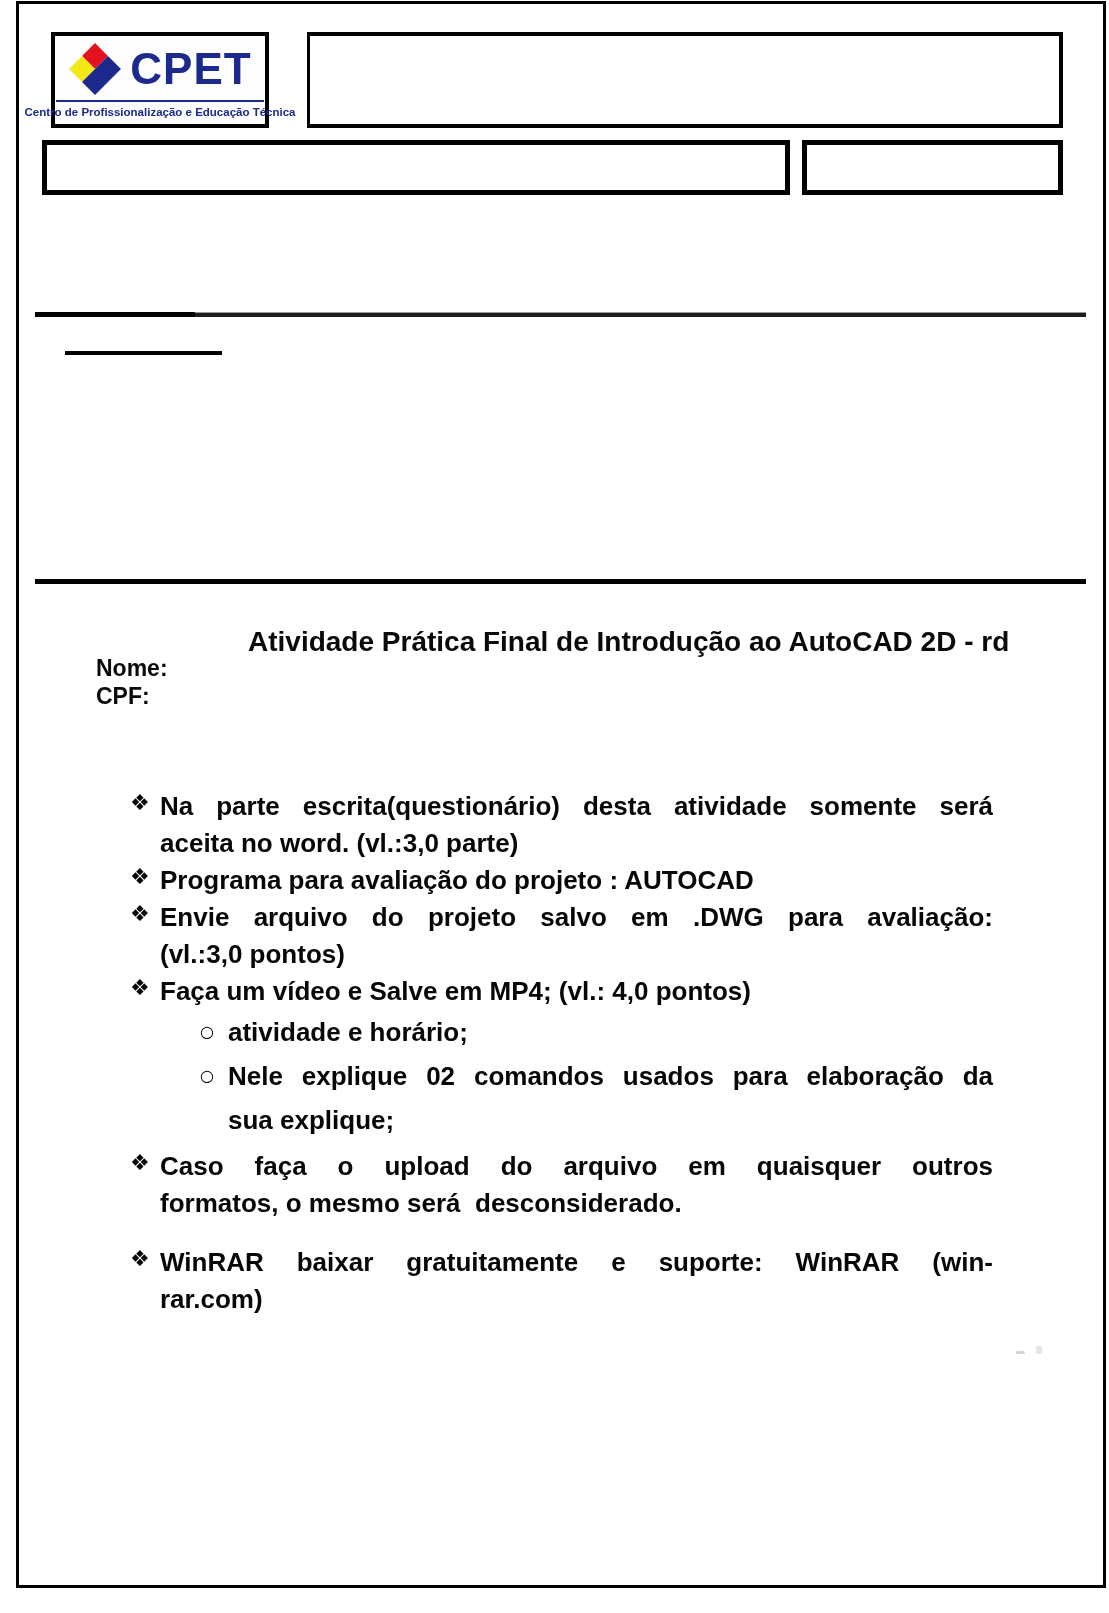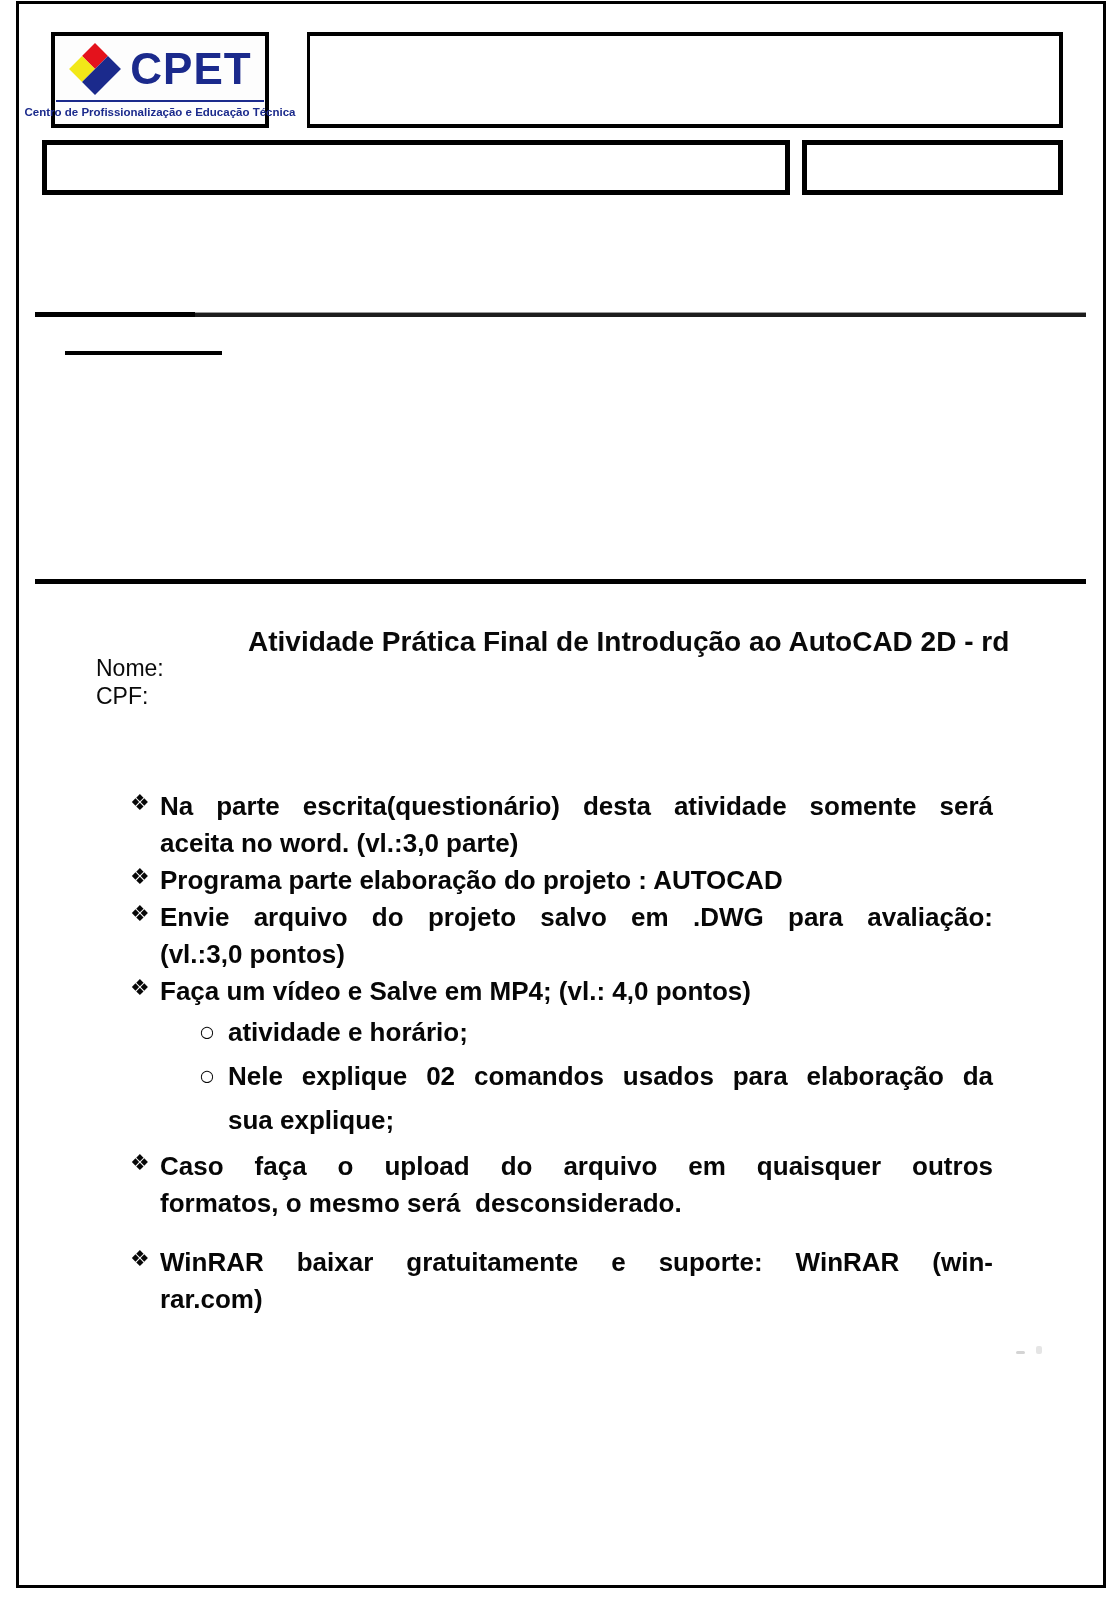--- a/index.html
+++ b/index.html
@@ -31,21 +31,21 @@
   .logo-caption{font-size:11.5px;font-weight:bold;color:var(--navy);margin-top:4px;white-space:nowrap;}
 
   
   .rule-a{left:35px;top:312px;width:160px;height:5px;background:#000;}
   .rule-b{left:195px;top:313px;width:891px;height:4px;background:#1d1d1d;box-shadow:0 -1px 0 #9a9a9a;}
   .rule-short{left:65px;top:351px;width:157px;height:4px;background:#000;}
   .rule-thick{left:35px;top:579px;width:1051px;height:5px;background:#000;}
 
   
   .doc-title{left:248px;top:626px;font-size:28px;font-weight:bold;white-space:nowrap;}
-  .field-label{left:96px;font-size:23px;font-weight:normal;}
+  .field-label{left:96px;font-size:23px;font-weight:bold;}
   .lbl-nome{top:655px;}
   .lbl-cpf{top:683px;}
 
   .bullets{left:133px;top:788px;width:860px;font-size:26px;font-weight:bold;color:#070707;}
   .li{position:relative;padding-left:27px;line-height:37px;}
   .mk{position:absolute;left:-3px;top:4px;font-size:22px;line-height:1;
       font-family:"DejaVu Sans",sans-serif;}
   .sub{margin-left:62px;}
   .sli{position:relative;padding-left:33px;line-height:44px;}
   .smk{position:absolute;left:5px;top:14px;font-size:16px;line-height:1;
@@ -93,21 +93,21 @@
 <div class="abs bullets">
 
   <div class="li">
     <span class="mk">❖</span>
     <span class="jl">Na parte escrita(questionário) desta atividade somente será</span>
     <span class="ll">aceita no word. (vl.:3,0 parte)</span>
   </div>
 
   <div class="li">
     <span class="mk">❖</span>
-    <span class="ll">Programa parte elaboração do projeto : AUTOCAD</span>
+    <span class="ll">Programa para avaliação do projeto : AUTOCAD</span>
   </div>
 
   <div class="li">
     <span class="mk">❖</span>
     <span class="jl">Envie arquivo do projeto salvo em .DWG para avaliação:</span>
     <span class="ll">(vl.:3,0 pontos)</span>
   </div>
 
   <div class="li">
     <span class="mk">❖</span>

